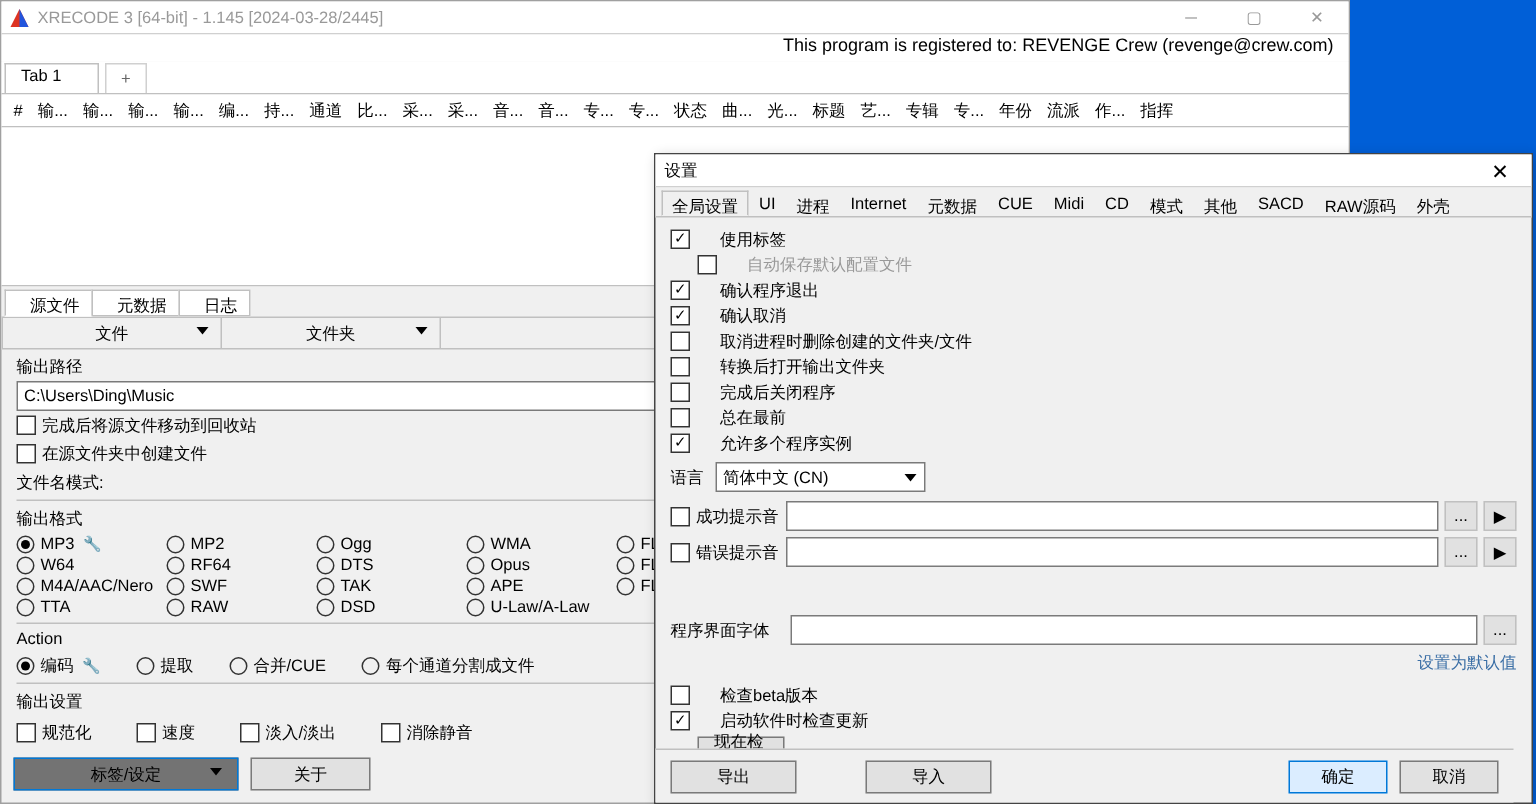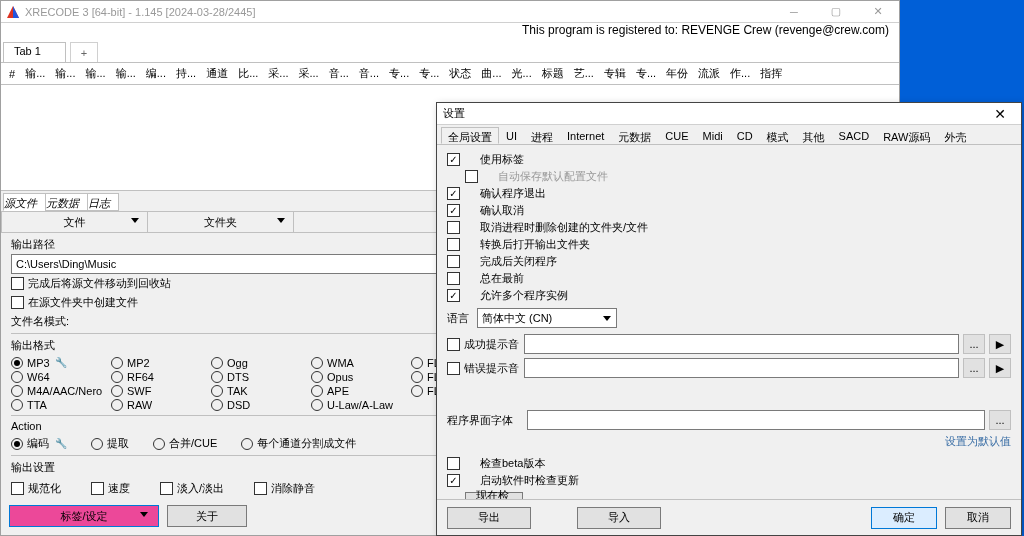--- a/index.html
+++ b/index.html
@@ -16,21 +16,21 @@
 .reg-line { height: 18px; padding-right: 10px; text-align: right; color: #000; font-size: 12px; background: #fff; }
 .tabs-row { height: 22px; background: #fff; display: flex; align-items: flex-end; padding-left: 2px; border-bottom: 1px solid #c0c0c0; }
 .doc-tab { height: 20px; padding: 2px 24px 0 10px; border: 1px solid #c0c0c0; border-bottom: none; background: #fff; margin-right: 0; font-size: 11px; color: #000; }
 .add-tab { height: 20px; width: 28px; border: 1px solid #d0d0d0; border-bottom: none; background: #fff; display: flex; align-items: center; justify-content: center; margin-left: 4px; color: #666; }
 
 .columns-header { height: 22px; border-bottom: 1px solid #c0c0c0; display: flex; padding: 0 4px; background: #fff; align-items: center; gap: 2px; overflow: hidden; }
 .col-h { font-size: 11px; padding: 0 4px; color: #000; white-space: nowrap; }
 .empty-list { height: 106px; background: #fff; border-bottom: 1px solid #c0c0c0; }
 
 .sub-tabs { height: 20px; display: flex; align-items: flex-end; padding-left: 2px; background: #f0f0f0; }
-.sub-tab { height: 18px; padding: 2px 8px 0 0; border: 1px solid #c0c0c0; background: #fff; font-size: 11px; margin-right: -1px; font-style: italic; }
+.sub-tab { height: 18px; padding: 2px 8px 0 16px; border: 1px solid #c0c0c0; background: #fff; font-size: 11px; margin-right: -1px; }
 .sub-tab.active { border-bottom-color: #fff; }
 
 .toolbar-row { display: flex; height: 22px; border: 1px solid #c0c0c0; background: #f0f0f0; }
 .toolbar-btn { flex: 0 0 146px; border-right: 1px solid #c0c0c0; display: flex; align-items: center; justify-content: center; position: relative; font-size: 11px; }
 .toolbar-btn:last-child { flex: 1; border-right: none; }
 .dd-arrow { position: absolute; right: 8px; top: 6px; border-left: 4px solid transparent; border-right: 4px solid transparent; border-top: 5px solid #000; }
 
 .section { padding: 2px 10px; }
 .section-label { font-size: 11px; padding: 2px 0; color: #000; }
 .path-input { width: 100%; height: 20px; border: 1px solid #7a7a7a; background: #fff; padding: 0 4px; font-size: 11px; }
@@ -45,21 +45,21 @@
 .radio { width: 12px; height: 12px; border: 1px solid #333; border-radius: 50%; display: inline-flex; align-items: center; justify-content: center; }
 .radio.checked::after { content: ""; width: 6px; height: 6px; background: #000; border-radius: 50%; }
 .wrench { width: 12px; height: 12px; font-size: 10px; margin-left: 2px; }
 
 .action-row { display: flex; gap: 24px; align-items: center; padding: 2px 0; }
 
 .output-settings { display: flex; gap: 30px; padding: 2px 0; }
 
 .bottom-buttons { position: absolute; left: 8px; bottom: 8px; display: flex; gap: 8px; }
 .btn { height: 22px; border: 1px solid #7a7a7a; background: #e1e1e1; padding: 0 10px; display: inline-flex; align-items: center; justify-content: center; font-size: 11px; }
-.btn.wide { width: 150px; position: relative; background: #ec4899; border-color: #0078d7; }
+.btn.wide { width: 150px; position: relative; background: #737373; border-color: #0078d7; }
 .btn.wide .dd-arrow { right: 10px; }
 .btn.about { width: 80px; }
 
 
 .dialog { position: absolute; left: 436px; top: 102px; width: 586px; height: 434px; background: #f0f0f0; border: 1px solid #444; box-shadow: 2px 2px 8px rgba(0,0,0,0.2); }
 .dlg-titlebar { height: 22px; background: #fff; display: flex; align-items: center; border-bottom: 1px solid #d0d0d0; padding-left: 6px; font-size: 12px; }
 .dlg-titlebar .spacer { flex: 1; }
 .dlg-close { width: 42px; height: 22px; display: flex; align-items: center; justify-content: center; font-size: 14px; }
 
 .dlg-tabs { height: 20px; display: flex; padding: 2px 4px 0 4px; border-bottom: 1px solid #c0c0c0; background: #f0f0f0; gap: 0; flex-wrap: nowrap; }
@@ -77,21 +77,21 @@
 
 .sound-row { display: flex; align-items: center; gap: 4px; padding: 2px 0; }
 .sound-input { flex: 1; height: 20px; border: 1px solid #7a7a7a; background: #fff; }
 .sm-btn { width: 22px; height: 20px; border: 1px solid #c0c0c0; background: #e1e1e1; display: flex; align-items: center; justify-content: center; font-size: 11px; }
 
 .font-row { display: flex; align-items: center; gap: 4px; padding: 2px 0; margin-top: 28px; }
 .reset-link { text-align: right; color: #3a6ea5; font-size: 11px; padding: 2px 0; }
 
 .update-row { padding: 4px 0; }
 
-.dlg-footer { position: absolute; left: 0; right: 0; bottom: 0; height: 36px; border-top: 1px solid #c0c0c0; display: flex; align-items: center; padding: 0 10px; gap: 8px; background: #f0f0f0; }
+.dlg-footer { position: absolute; left: 0; right: 12px; bottom: 0; height: 36px; border-top: 1px solid #c0c0c0; display: flex; align-items: center; padding: 0 10px; gap: 8px; background: #f0f0f0; }
 .dlg-footer .spacer { flex: 1; }
 .dlg-btn { width: 66px; height: 22px; border: 1px solid #7a7a7a; background: #e1e1e1; display: flex; align-items: center; justify-content: center; font-size: 11px; }
 .dlg-btn.primary { border-color: #0078d7; background: #dbedff; }
 .dlg-btn.exp { width: 84px; }
 </style>
 </head>
 <body>
 
 <div class="main-window">
   <div class="titlebar">

